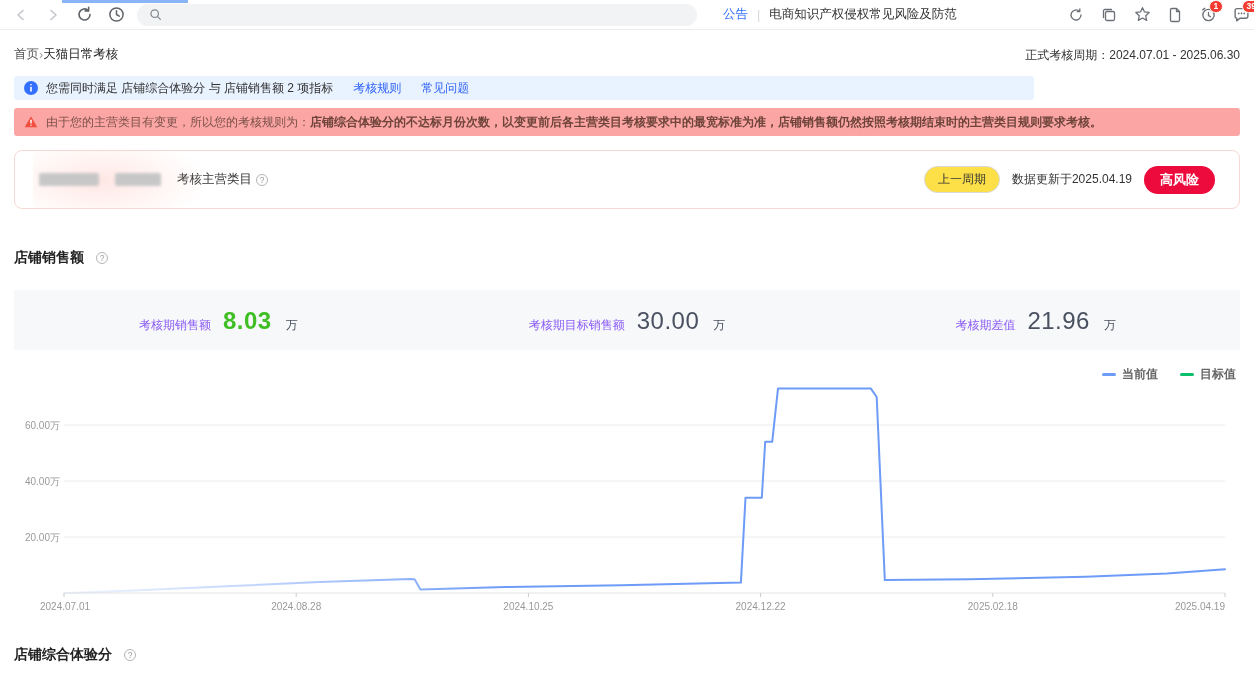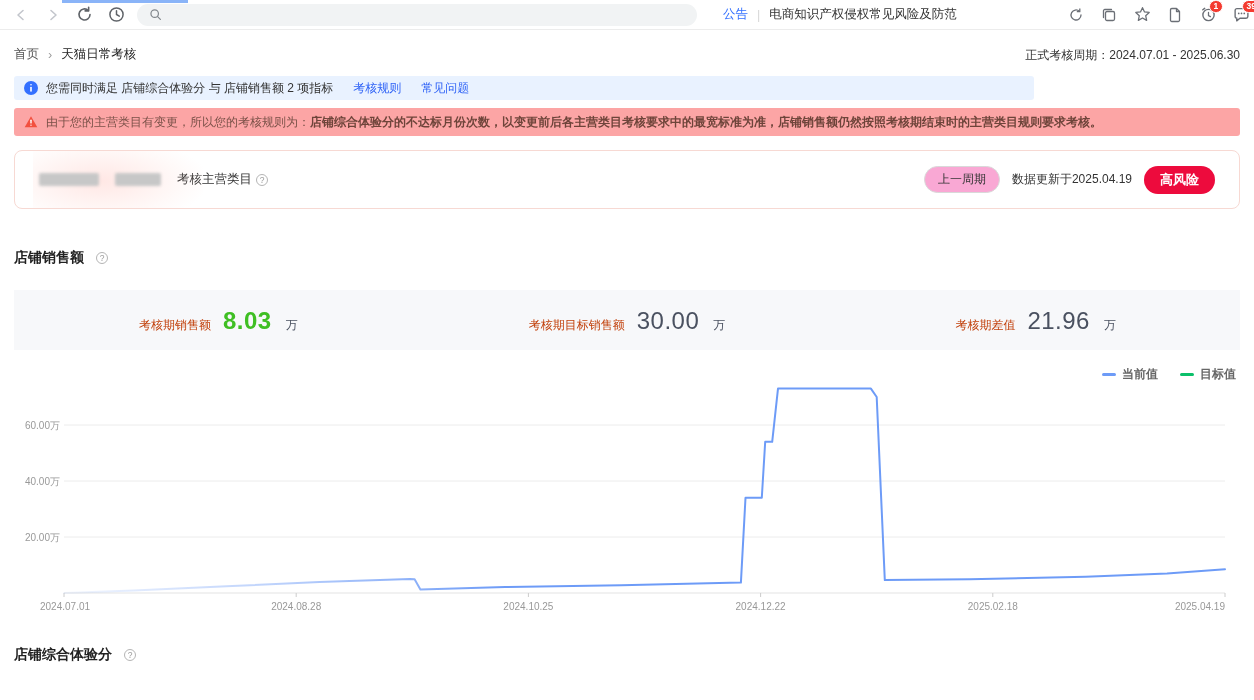--- a/index.html
+++ b/index.html
@@ -18,56 +18,56 @@
     display:flex; align-items:center; gap:8px; padding:0 12px; color:#5f6368; font-size:11.5px; cursor:text; }
   .announce { margin-left:26px; display:flex; align-items:center; gap:9px; font-size:12.5px;text-align:right; }
   .announce .lbl { color:#3370ff; cursor:pointer; }
   .announce .div { color:#d8d8d8; }
   .announce .txt { color:#333; cursor:pointer; }
   .right-icons { margin-left:auto; display:flex; align-items:center; gap:15px; padding-right:4px; }
   .ric { position:relative; width:18px; height:18px; display:inline-flex; align-items:center; justify-content:center; cursor:pointer; }
   .badge { position:absolute; top:-6px; left:10px; background:#f43b30; color:#fff; font-size:8.5px;
     border-radius:8px; padding:1px 3.5px; line-height:1.1; border:1px solid #fff; font-weight:bold; }
   
-  .crumbs { position:absolute; top:46px; left:14px; display:flex; gap:9px; align-items:center; font-size:12.5px; }
+  .crumbs { position:absolute; top:46px; left:14px; display:flex; align-items:center; font-size:12.5px; }
   .crumbs .home { color:#555; cursor:pointer; }
   .crumbs .sep { color:#999; }
   .crumbs .cur { color:#222; }
   .period { position:absolute; top:47px; right:14px; font-size:12px; color:#333; }
   
   .banner-info { position:absolute; top:76px; left:14px; width:1020px; height:24px;
     background:#e9f2ff; border-radius:3px; display:flex; align-items:center; gap:8px; padding:0 10px; }
   .banner-info a { color:#2e62f6; text-decoration:none; margin-left:12px; cursor:pointer; }
   .banner-warn { position:absolute; top:108px; left:14px; width:1226px; height:28px;
     background:#fca5a5; border-radius:3px; display:flex; align-items:center; gap:8px; padding:4px 10px; color:#7a5148; }
   .banner-warn b { color:#6e443a; }
   
   .card { position:absolute; top:150px; left:14px; width:1226px; height:59px; background:#fff;
     border:1px solid #f7d9d3; border-radius:8px; display:flex; align-items:center; padding:0 24px; overflow:hidden; }
   .card::before { content:""; position:absolute; left:18px; top:-12px; width:170px; height:84px;
     background:radial-gradient(ellipse at 40% 50%, rgba(255,170,160,0.28), rgba(255,200,190,0.10) 55%, transparent 75%); pointer-events:none; }
   .redact { height:13px; background:#c7c7c7; border-radius:2px; filter:blur(1.5px); margin-right:16px; }
   .r1 { width:60px; } .r2 { width:46px; }
   .card-label { font-size:12.5px; color:#333; display:flex; align-items:center; gap:4px; }
   .card-right { margin-left:auto; display:flex; align-items:center; }
-  .pill-btn { border:1px solid #d9d9d9; background:#f9a8d4; border-radius:14px; padding:4px 13px;
+  .pill-btn { border:1px solid #d9d9d9; background:#fde047; border-radius:14px; padding:4px 13px;
     font-size:12px; color:#333; cursor:pointer; font-family:Liberation Sans, sans-serif; }
   .updated { margin:0 12px; font-size:12px; color:#333; }
   .risk { color:#fff; border-radius:14px; padding:5px 16px; font-size:13px; font-weight:bold; }
   
   .sec-title { position:absolute; left:14px; font-size:14px; font-weight:bold; color:#222;
     display:flex; align-items:center; gap:12px; }
   .help { display:inline-block; width:12px; height:12px; border:1px solid #b5b5b5; border-radius:50%;
     color:#9a9a9a; font-size:8.5px; line-height:11px; text-align:center; font-weight:normal; cursor:pointer; }
   #sales-title { top:249px; }
   #exp-title { top:646px; }
   
   .metrics { position:absolute; top:290px; left:14px; width:1226px; height:60px; background:#f7f8fa; display:flex; }
   .metric { flex:1; display:flex; justify-content:center; align-items:baseline; gap:12px; padding-top:17px; }
-  .m-label { font-size:12px; color:#c2410c; }
+  .m-label { font-size:12px; color:#8b5cf6; }
   .m-value { font-size:24px; color:#4a5160; letter-spacing:0.5px; }
   .m-unit { font-size:12px; color:#4a5160; margin-left:2px; }
   
   .chart { position:absolute; top:360px; left:14px; width:1226px; height:262px; }
   .legend { position:absolute; top:6px; right:4px; display:flex; gap:22px; align-items:center;font-weight:bold; }
   .legend-item { display:flex; align-items:center; gap:6px; font-size:12px; color:#666; cursor:pointer; }
   .swatch { width:14px; height:2.5px; border-radius:2px; display:inline-block; }
   #chart-svg { position:absolute; top:20px; left:0; }
   .ax { font-size:10px; fill:#999; font-family:"Liberation Sans",sans-serif; }
 </style>

